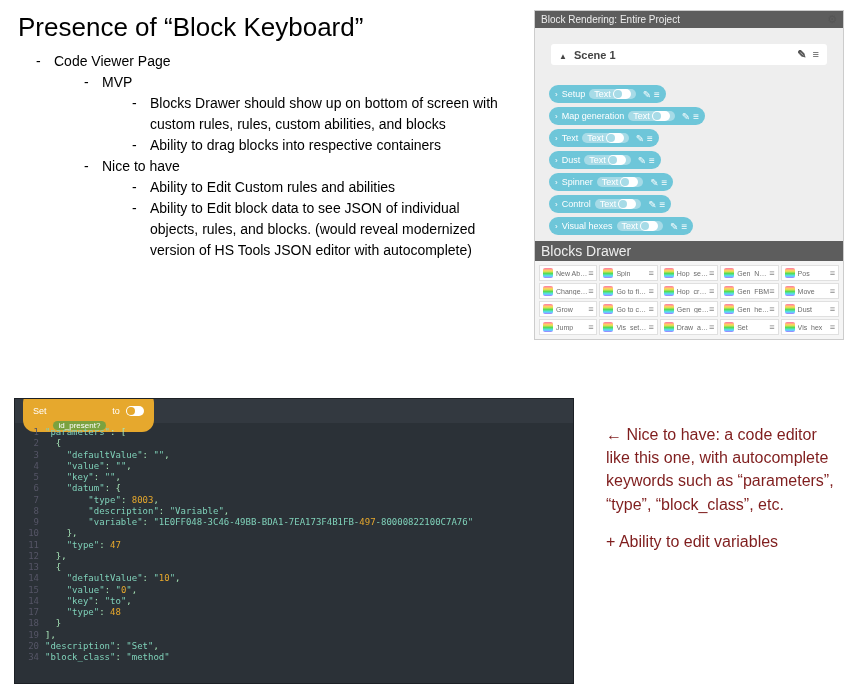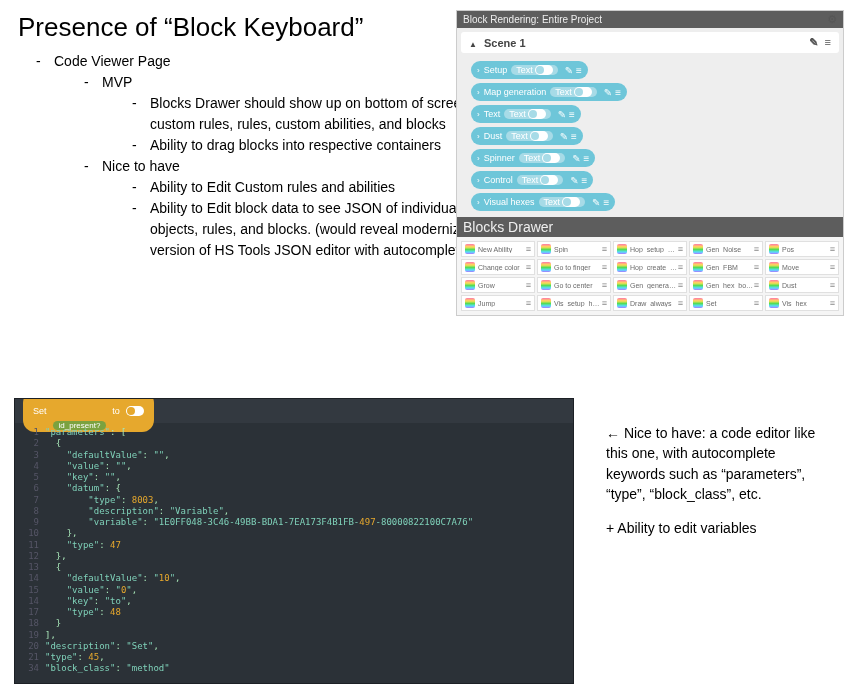--- a/index.html
+++ b/index.html
@@ -31,37 +31,37 @@
     left: 0;
   }
   .lvl2 { padding-left: 30px; }
   .lvl3 { padding-left: 30px; }
 
   
   .panel {
     position: absolute;
     top: 10px;
     right: 8px;
-    width: 388px;
+    width: 310px;
     background: #eeeeee;
     border: 1px solid #ccc;
     font-size: 10px;
   }
   .panel-hdr {
     background: #5d5d5d;
     color: #eee;
     font-size: 10px;
     padding: 2px 6px;
     display: flex;
     justify-content: space-between;
     align-items: center;
   }
   .scene-row {
     background: #fff;
-    margin: 4px;
+    margin: 16px;
     border-radius: 3px;
     padding: 4px 8px;
     font-size: 11px;
     display: flex;
     justify-content: space-between;
     align-items: center;
     color: #444;
     font-weight: 600;
   }
   .scene-row .caret { margin-right: 4px; font-size: 8px;}
@@ -192,22 +192,22 @@
   .str { color:#7fd1b9; }
   .num { color:#e6a82d; }
   .code-body { padding: 4px 6px; line-height: 1.25; }
 
   
   .right-note {
     position: absolute;
     left: 606px;
     top: 423px;
     width: 232px;
-    font-size: 14px;
-    color: #000000;
+    font-size: 16px;
+    color: #7f1d1d;
     line-height: 1.45;
   }
   .right-note p { margin-bottom: 14px; }
 
   .icon-btn { display:inline-flex; gap:6px; color:#555; font-size:11px;}
 </style>
 </head>
 <body>
 
 <div class="title">Presence of “Block Keyboard”</div>
@@ -525,24 +525,20 @@
       </div>
       <div class="gutter-line">
         <span class="ln">19</span>
         <span class="cd">],</span>
       </div>
       <div class="gutter-line">
         <span class="ln">20</span>
         <span class="cd"><span class="str">"description"</span>: <span class="str">"Set"</span>,</span>
       </div>
       <div class="gutter-line">
-        <span class="ln">21</span>
-        <span class="cd"><span class="str">"type"</span>: <span class="num">45</span>,</span>
-      </div>
-      <div class="gutter-line">
         <span class="ln">34</span>
         <span class="cd"><span class="str">"block_class"</span>: <span class="str">"method"</span></span>
       </div>
     </div>
 </div>
 
 <div class="right-note">
   <p>← Nice to have: a code editor like this one, with autocomplete keywords such as “parameters”, “type”, “block_class”, etc.</p>
   <p>+ Ability to edit variables</p>
 </div>

